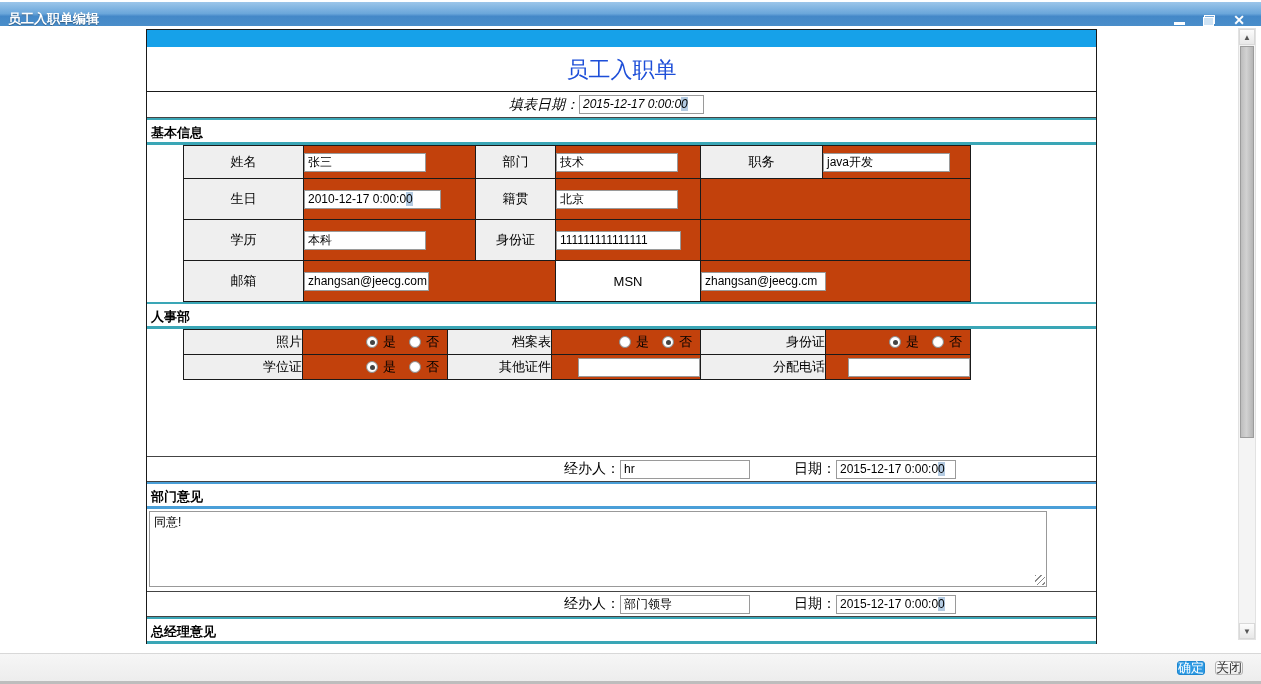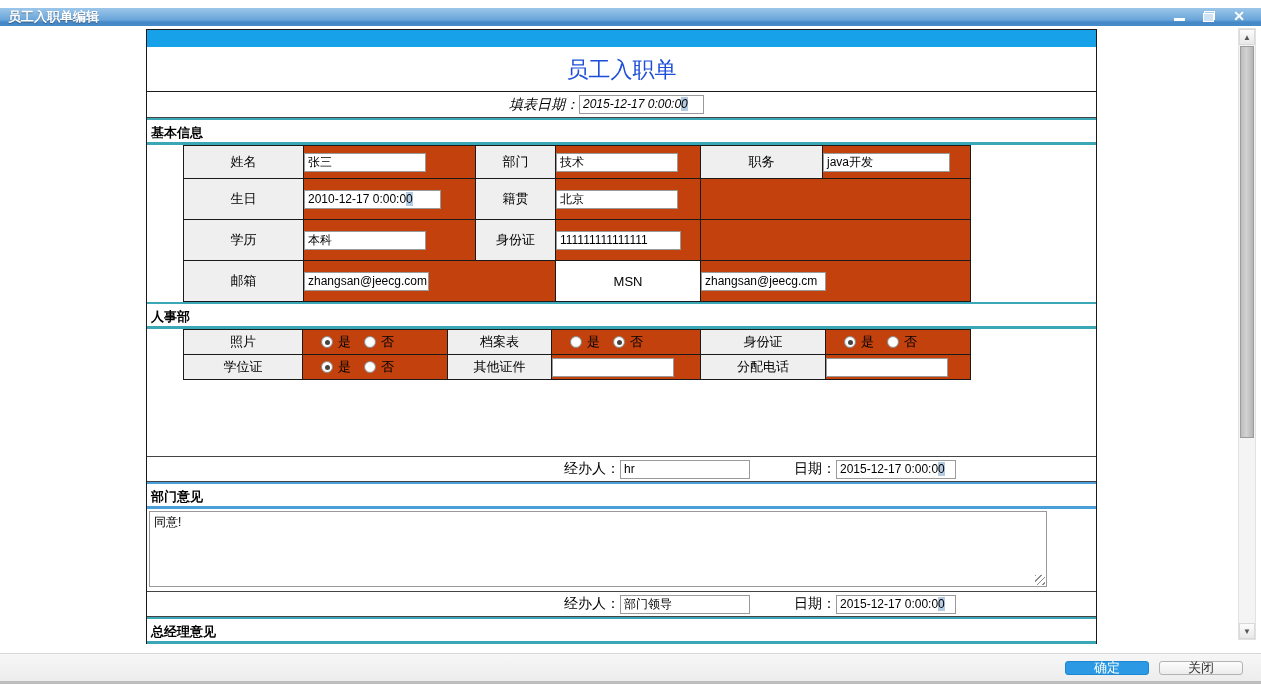--- a/index.html
+++ b/index.html
@@ -1,22 +1,22 @@
 <!DOCTYPE html>
 <html style="--accent-blue: #16a1e9; --section-teal: #3aa6b6; --section-blue: #4a9fd8; --ok-blue: #2b99e3;"><head>
 <meta charset="utf-8">
 <style>
   * { box-sizing: border-box; margin: 0; padding: 0; }
   html,body { width:1261px; height:684px; overflow:hidden;
     font-family:"Liberation Sans", sans-serif; background:#fff; }
 
   
-  .titlebar { position:absolute; top:8px; left:0; width:1261px; height:26px;
+  .titlebar { position:absolute; top:2px; left:0; width:1261px; height:26px;
     background:linear-gradient(180deg,#9cc6ea 0%,#6aa6da 45%,#4488c8 55%,#4a8fca 100%);
-    display:flex; align-items:flex-start; padding:0 8px;gap:35px; }
+    display:flex; align-items:flex-end; padding:0 8px;gap:35px; }
   .titlebar .wtitle { color:#fff; font-weight:bold; font-size:13px;
     text-shadow:0 1px 1px rgba(0,0,0,.35); }
   .wcontrols { margin-left:auto; display:flex; align-items:center; gap:14px; padding-right:6px; }
   .wbtn { width:16px; height:16px; display:flex; align-items:center; justify-content:center;
     color:#fff; cursor:pointer; }
   .icon-min { width:11px; height:3px; background:#fff; margin-top:7px; }
   .icon-restore { position:relative; width:12px; height:11px; }
   .icon-restore::before { content:''; position:absolute; right:0; top:0; width:9px; height:7px;
     border:1px solid #fff; background:rgba(255,255,255,.25);}
   .icon-restore::after { content:''; position:absolute; left:0; bottom:0; width:9px; height:7px;
@@ -38,21 +38,21 @@
   .sechead { height:27px; line-height:25px; font-weight:bold; font-size:13px; padding-left:4px;
     border-top:2px solid var(--section-teal,#3aa6b6); border-bottom:3px solid var(--section-teal,#3aa6b6); }
   .sechead.blue { border-top-color:var(--section-blue,#4a9fd8); border-bottom-color:var(--section-blue,#4a9fd8); }
 
   table.ftable { border-collapse:collapse; width:787px; table-layout:fixed;margin-left:36px; }
   table.ftable td { border:1px solid #1a1a1a; font-size:13px; height:41px; padding:0; }
   table.ftable tr.tall td { height:33px; }
   td.lbl { background:#efefef; text-align:center; border-right-color:#b5b5b5; }
   td.val { background:#c2410c; padding-left:4px; }
   td.msn { background:#fff; text-align:center; font-size:14px; }
-  table.hrt td { height:25px; }
+  table.hrt td { height:25px;text-align:right; }
 
   .tbox { display:inline-block; height:19px; line-height:17px; border:1px solid #9a9a9a;
     background:#fff; font-size:12px; padding:0 3px; vertical-align:middle; overflow:hidden;
     white-space:nowrap; }
   .w122{width:122px}.w125{width:125px}.w127{width:127px}.w130{width:130px}
   .w137{width:137px}.w120{width:120px}
   .date-val .hl { background:#b4cbe2; }
 
   .rgroup { display:inline-flex; align-items:center; gap:5px; padding-left:18px; }
   .radio { width:12px; height:12px; border-radius:50%; border:1px solid #8b8b8b;
@@ -80,21 +80,21 @@
   .sb-up { top:0; }
   .sb-down { bottom:0; }
   .sb-thumb { position:absolute; left:1px; top:17px; width:14px; height:392px;
     background:linear-gradient(90deg,#bdbdbd,#d2d2d2 45%,#b5b5b5); border:1px solid #9c9c9c; cursor:pointer; }
 
   
   .footer { position:absolute; left:0; bottom:0; width:1261px; height:31px;
     background:linear-gradient(#f6f6f6,#ededed); border-top:1px solid #d8d8d8;
     border-bottom:3px solid #bdbdbd; display:flex; align-items:center; justify-content:flex-end;
     gap:10px; padding-right:18px; }
-  .btn { height:14px; padding:0 28px; font-size:13px; border-radius:3px; cursor:pointer;
+  .btn { height:14px; padding:0 0; font-size:13px; border-radius:3px; cursor:pointer;
     display:flex; align-items:center; }
   .btn-ok { background:var(--ok-blue,#2b99e3); border:1px solid #1d86cf; color:#fff; }
   .btn-close { background:linear-gradient(#fdfdfd,#ececec); border:1px solid #b3b3b3; color:#333; }
 </style>
 </head>
 <body>
 
 <div class="titlebar">
   <span class="wtitle">员工入职单编辑</span>
   <div class="wcontrols">

